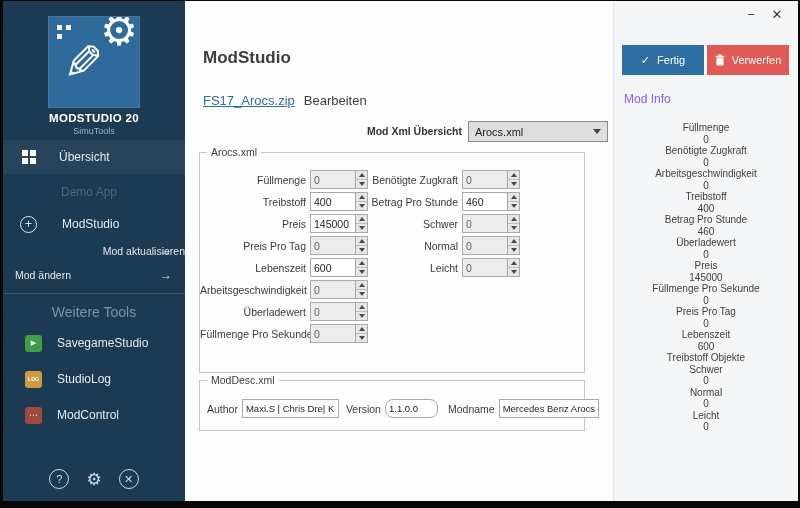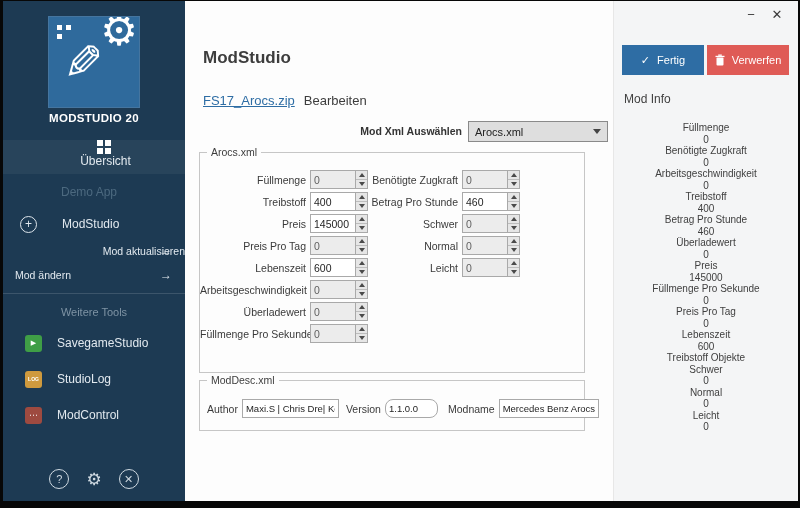--- a/index.html
+++ b/index.html
@@ -17,33 +17,33 @@
   
   .sidebar { position: absolute; left: 0; top: 0; bottom: 0; width: 182px; background: #1d3a53; }
   .logo { position: absolute; left: 45px; top: 15px; width: 92px; height: 92px; background: #2f6a9c; border: 1px solid #45759f; overflow: hidden; }
   .logo-gear { position: absolute; right: 1px; top: -7px; font-size: 42px; color: #fff; line-height: 1; }
   .logo-pencil { position: absolute; left: 12px; top: 20px; font-size: 48px; color: #fff; line-height: 1; transform: rotate(90deg); }
   .logo-dots { position: absolute; left: 8px; top: 8px; width: 5px; height: 5px; background: #fff; box-shadow: 9px 0 0 #fff, 0 9px 0 #fff; }
   .brand-title { position: absolute; left: 0; right: 0; top: 111px; text-align: center; font-size: 11.5px; font-weight: bold; color: #fff; letter-spacing: .3px; }
   .brand-sub { position: absolute; left: 0; right: 0; top: 125px; text-align: center; font-size: 9px; color: #9fb2c1; }
 
   .nav-item { position: absolute; left: 0; right: 0; display: flex; align-items: center; color: #e2e9ef; font-size: 12px; cursor: default; }
-  .nav-uebersicht { top: 139px; height: 34px; background: rgba(255,255,255,.05); flex-direction: column; }
+  .nav-uebersicht { top: 139px; height: 34px; background: rgba(255,255,255,.05); }
   .grid-icon { margin-left: 19px; flex: none; }
   .nav-uebersicht .navlbl { margin-left: 23px; }
   .nav-demo { top: 179px; height: 24px; color: #4c697f; padding-left: 58px; }
   .nav-modstudio { top: 207px; height: 32px; }
   .plus-circle { width: 17px; height: 17px; margin-left: 17px; border: 1px solid #dfe6ec; border-radius: 50%; text-align: center; line-height: 15px; font-size: 12px; flex: none; }
   .nav-modstudio .navlbl { margin-left: 25px; }
   .nav-sub { font-size: 10.5px; padding-left: 12px; }
   .nav-akt { top: 239px; height: 22px; justify-content: flex-end; }
   .nav-aend { top: 263px; height: 22px; }
   .nav-arrow { position: absolute; right: 13px; font-size: 12px; }
   .sb-divider { position: absolute; top: 292px; left: 0; right: 0; height: 1px; background: rgba(255,255,255,.14); }
-  .nav-weitere { top: 299px; height: 24px; justify-content: center; color: #7e93a4; font-size: 11px; }
+  .nav-weitere { top: 299px; height: 24px; justify-content: center; color: #7e93a4; font-size: 14px; }
   .tool-icon { width: 17px; height: 17px; border-radius: 3px; margin-left: 22px; display: flex; align-items: center; justify-content: center; color: #fff; flex: none; }
   .ti-green { background: #3f9e46; font-size: 7px; }
   .ti-orange { background: #cf9a3e; font-size: 5px; font-weight: bold; }
   .ti-red { background: #9e4a40; font-size: 9px; letter-spacing: 0; }
   .nav-save { top: 325px; height: 34px; }
   .nav-log { top: 361px; height: 34px; }
   .nav-ctrl { top: 397px; height: 34px; }
   .tool-lbl { margin-left: 15px; }
   .bottom-icons { position: absolute; left: 0; right: 0; bottom: 12px; display: flex; justify-content: center; gap: 17px; align-items: center; color: #cfd9e1; }
   .circle-btn { width: 20px; height: 20px; border: 1px solid #cfd9e1; border-radius: 50%; display: flex; align-items: center; justify-content: center; font-size: 11px; }
@@ -86,35 +86,36 @@
 
   
   .rightpanel { position: absolute; left: 610px; top: 0; bottom: 0; right: 0; background: #f4f5f6; border-left: 1px solid #e7e7e7; }
   .winctl { position: absolute; top: 3px; right: 8px; display: flex; }
   .winctl span { width: 26px; height: 20px; display: flex; align-items: center; justify-content: center; font-size: 13px; color: #3a3a3a; cursor: pointer; }
   .btn-row { position: absolute; top: 44px; left: 8px; right: 9px; display: flex; gap: 3px; }
   .btn { flex: 1; height: 30px; display: flex; align-items: center; justify-content: center; gap: 7px; color: #fff; font-size: 11px; cursor: pointer; }
   .btn-finish { background: #2e6da4; }
   .btn-discard { background: #df5b56; }
   .bicon { font-size: 11px; line-height: 1; display: flex; align-items: center; }
-  .mi-title { position: absolute; top: 91px; left: 10px; font-size: 12px; color: #404040; }
+  .mi-title { position: absolute; top: 91px; left: 10px; font-size: 12px; color: #8b5cf6; }
   .mi-list { position: absolute; top: 121px; left: 4px; right: 4px; text-align: center; font-size: 10px; line-height: 11.5px; color: #404040; }
 </style>
 </head>
 <body>
 
 <div class="frame">
 
   <aside class="sidebar">
     <div class="logo">
       <span class="logo-dots"></span>
       <span class="logo-pencil">✎</span>
       <span class="logo-gear">⚙</span>
     </div>
     <div class="brand-title">MODSTUDIO 20</div>
+    <div class="brand-sub">SimuTools</div>
 
     <div class="nav-item nav-uebersicht">
       <svg class="grid-icon" width="14" height="14" viewBox="0 0 14 14">
           <rect x="0" y="0" width="6" height="6" fill="#fff"></rect>
           <rect x="8" y="0" width="6" height="6" fill="#fff"></rect>
           <rect x="0" y="8" width="6" height="6" fill="#fff"></rect>
           <rect x="8" y="8" width="6" height="6" fill="#fff"></rect>
         </svg>
       <span class="navlbl">Übersicht</span>
     </div>
@@ -170,21 +171,21 @@
     </div>
   </aside>
 
   <main class="main">
     <div class="app-title">ModStudio</div>
 
     <div class="file-row">
       <span class="file-link">FS17_Arocs.zip</span><span>Bearbeiten</span>
     </div>
 
-    <div class="xml-label">Mod Xml Auswählen</div>
+    <div class="xml-label">Mod Xml Übersicht</div>
     <div class="select">
       <span>Arocs.xml</span>
       <span class="caret"></span>
     </div>
 
     <div class="groupbox gb-arocs">
       <span class="gb-title">Arocs.xml</span>
 
       <div class="col col-l">
         <div class="frow">

